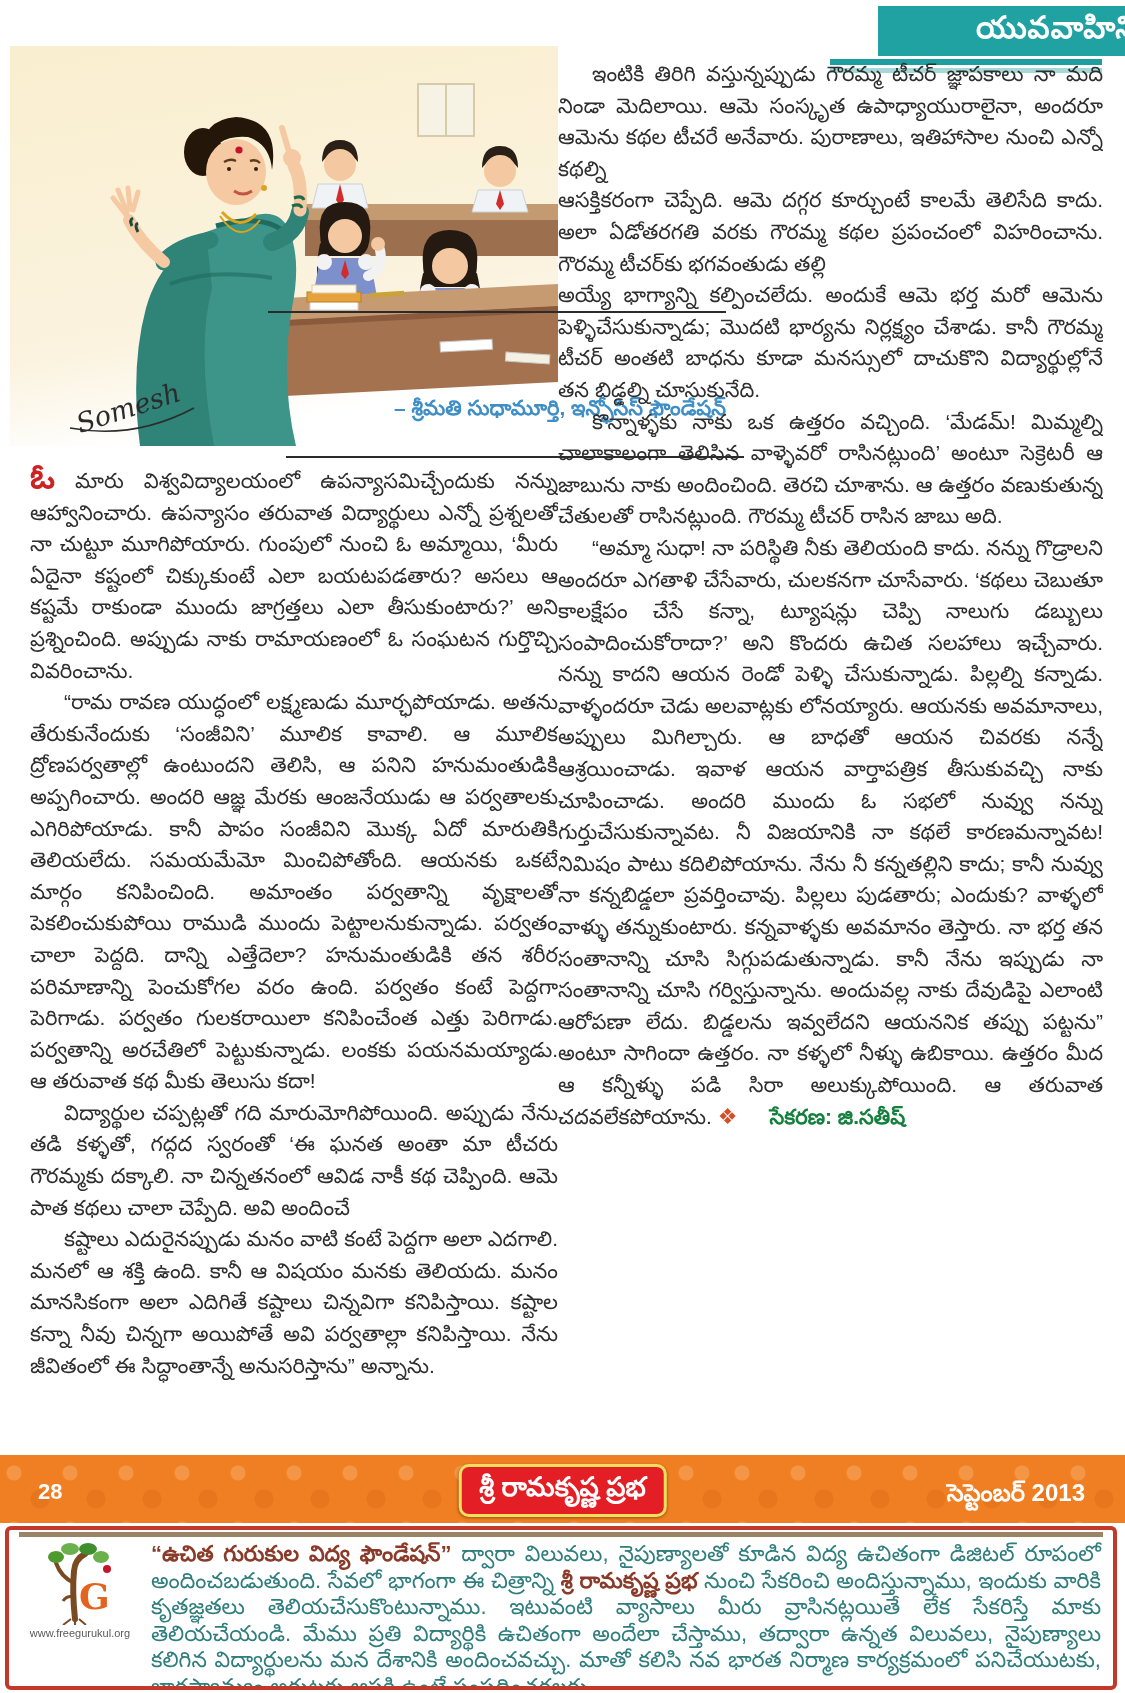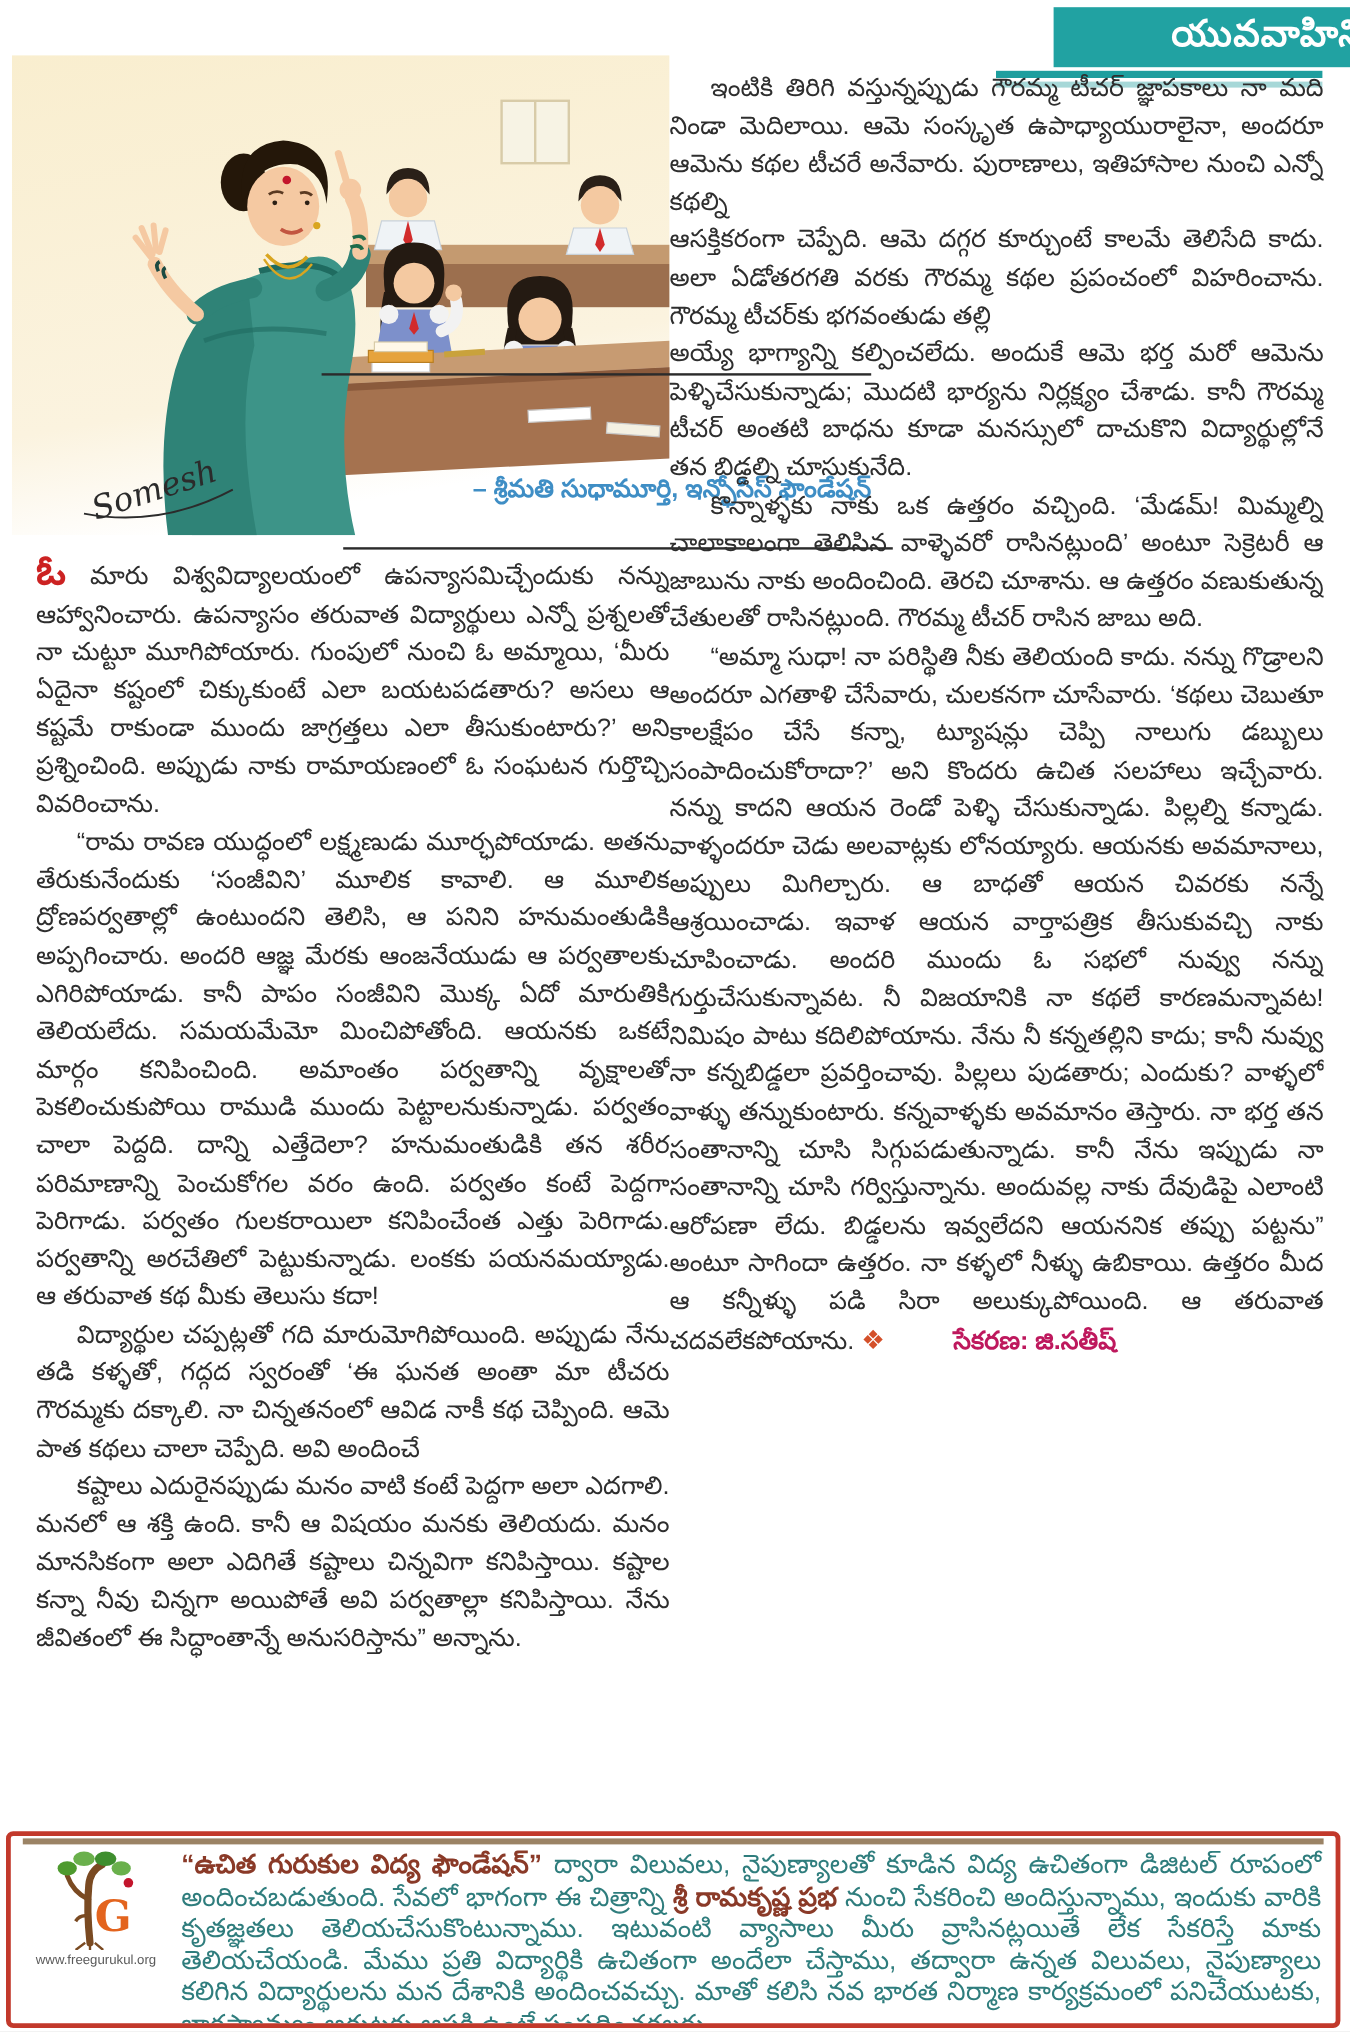--- a/index.html
+++ b/index.html
@@ -26,21 +26,21 @@
 
   
   .col{position:absolute;font-size:21px;line-height:31.6px;text-align:justify;}
   .col-left{left:30px;top:462px;width:528px;height:986px;overflow:hidden;}
   .col-right{left:558px;top:58px;width:545px;height:1390px;overflow:hidden;}
   .col p{margin:0;}
   .indent{text-indent:34px;}
   .lead-char{color:#CC2222;font-size:34px;font-weight:bold;line-height:28px;}
   .block-b{margin-left:162px;text-align:justify;}
   .end-mark{color:#D4502A;font-size:22px;}
-  .credit{color:#be185d;font-weight:bold;margin-left:57px;}
+  .credit{color:#15803d;font-weight:bold;margin-left:32px;}
   .occasion{text-align:center;color:#93278F;font-weight:bold;margin-top:10px;}
 
   
   .orange-bar{position:absolute;left:0;top:1455px;width:1125px;height:68px;background:#EF7F22;
       background-image:radial-gradient(circle at 14px 18px, rgba(255,235,200,.22) 0 7px, rgba(255,235,200,0) 8px),
                        radial-gradient(circle at 40px 44px, rgba(210,90,10,.25) 0 9px, rgba(210,90,10,0) 10px);
       background-size:56px 56px;}
   .page-num{position:absolute;left:38px;top:24px;color:#ffffff;font-size:22px;font-weight:bold;}
   .issue-date{position:absolute;right:40px;top:24px;color:#ffffff;font-size:24px;font-weight:bold;}
   .badge{position:absolute;left:50%;transform:translateX(-50%);top:9px;background:#E41E25;
@@ -199,20 +199,25 @@
   </div>
 
   <div class="col col-right">
     <p class="indent">ఇంటికి తిరిగి వస్తున్నప్పుడు గౌరమ్మ టీచర్ జ్ఞాపకాలు నా మది నిండా మెదిలాయి. ఆమె సంస్కృత ఉపాధ్యాయురాలైనా, అందరూ ఆమెను కథల టీచరే అనేవారు. పురాణాలు, ఇతిహాసాల నుంచి ఎన్నో కథల్ని</p>
     <p class="block-b">ఆసక్తికరంగా చెప్పేది. ఆమె దగ్గర కూర్చుంటే కాలమే తెలిసేది కాదు. అలా ఏడోతరగతి వరకు గౌరమ్మ కథల ప్రపంచంలో విహరించాను. గౌరమ్మ టీచర్‌కు భగవంతుడు తల్లి</p>
     <p>అయ్యే భాగ్యాన్ని కల్పించలేదు. అందుకే ఆమె భర్త మరో ఆమెను పెళ్ళిచేసుకున్నాడు; మొదటి భార్యను నిర్లక్ష్యం చేశాడు. కానీ గౌరమ్మ టీచర్ అంతటి బాధను కూడా మనస్సులో దాచుకొని విద్యార్థుల్లోనే తన బిడ్డల్ని చూసుకునేది.</p>
     <p class="indent">కొన్నాళ్ళకు నాకు ఒక ఉత్తరం వచ్చింది. ‘మేడమ్! మిమ్మల్ని చాలాకాలంగా తెలిసిన వాళ్ళెవరో రాసినట్లుంది’ అంటూ సెక్రెటరీ ఆ జాబును నాకు అందించింది. తెరచి చూశాను. ఆ ఉత్తరం వణుకుతున్న చేతులతో రాసినట్లుంది. గౌరమ్మ టీచర్ రాసిన జాబు అది.</p>
     <p class="indent"><span>“అమ్మా సుధా! నా పరిస్థితి నీకు తెలియంది కాదు. నన్ను గొడ్రాలని అందరూ ఎగతాళి చేసేవారు, చులకనగా చూసేవారు. ‘కథలు చెబుతూ కాలక్షేపం చేసే కన్నా, ట్యూషన్లు చెప్పి నాలుగు డబ్బులు సంపాదించుకోరాదా?’ అని కొందరు ఉచిత సలహాలు ఇచ్చేవారు. నన్ను కాదని ఆయన రెండో పెళ్ళి చేసుకున్నాడు. పిల్లల్ని కన్నాడు. వాళ్ళందరూ చెడు అలవాట్లకు లోనయ్యారు. ఆయనకు అవమానాలు, అప్పులు మిగిల్చారు. ఆ బాధతో ఆయన చివరకు నన్నే ఆశ్రయించాడు. ఇవాళ ఆయన వార్తాపత్రిక తీసుకువచ్చి నాకు చూపించాడు. అందరి ముందు ఓ సభలో నువ్వు నన్ను గుర్తుచేసుకున్నావట. నీ విజయానికి నా కథలే కారణమన్నావట! నిమిషం పాటు కదిలిపోయాను. నేను నీ కన్నతల్లిని కాదు; కానీ నువ్వు నా కన్నబిడ్డలా ప్రవర్తించావు. పిల్లలు పుడతారు; ఎందుకు? వాళ్ళలో వాళ్ళు తన్నుకుంటారు. కన్నవాళ్ళకు అవమానం తెస్తారు. నా భర్త తన సంతానాన్ని చూసి సిగ్గుపడుతున్నాడు. కానీ నేను ఇప్పుడు నా సంతానాన్ని చూసి గర్విస్తున్నాను. అందువల్ల నాకు దేవుడిపై ఎలాంటి ఆరోపణా లేదు. బిడ్డలను ఇవ్వలేదని ఆయననిక తప్పు పట్టను” అంటూ సాగిందా ఉత్తరం. నా కళ్ళలో నీళ్ళు ఉబికాయి. ఉత్తరం మీద ఆ కన్నీళ్ళు పడి సిరా అలుక్కుపోయింది. ఆ తరువాత చదవలేకపోయాను.</span> <span class="end-mark">❖</span><span class="credit">సేకరణ:  జి.సతీష్</span></p>
   </div>
 
+  <div class="orange-bar">
+    <span class="page-num">28</span>
+    <span class="badge">శ్రీ రామకృష్ణ ప్రభ</span>
+    <span class="issue-date">సెప్టెంబర్ 2013</span>
+  </div>
 
   <div class="footer-box">
     <div class="footer-rule"></div>
     <div class="footer-row">
       <div class="logo-col">
         <svg width="74" height="84" viewBox="0 0 74 84" xmlns="http://www.w3.org/2000/svg">
           <path d="M32 78 Q29 50 31 30 Q32 18 42 13" stroke="#7A4A22" stroke-width="6" fill="none" stroke-linecap="round"></path>
           <path d="M31 42 Q18 36 13 22" stroke="#7A4A22" stroke-width="4" fill="none" stroke-linecap="round"></path>
           <path d="M31 56 Q24 54 20 60" stroke="#7A4A22" stroke-width="3" fill="none"></path>
           <ellipse cx="13" cy="16" rx="8" ry="6" fill="#4E9A2E"></ellipse>

